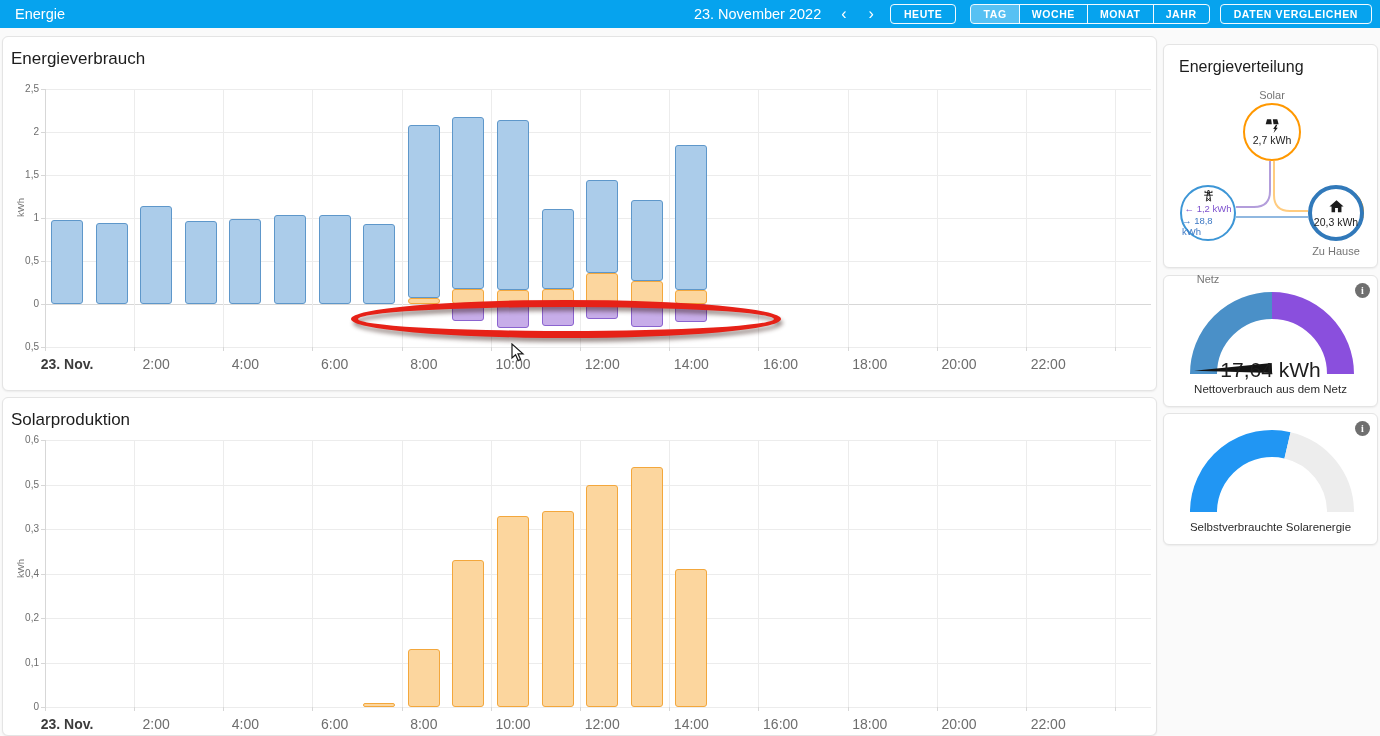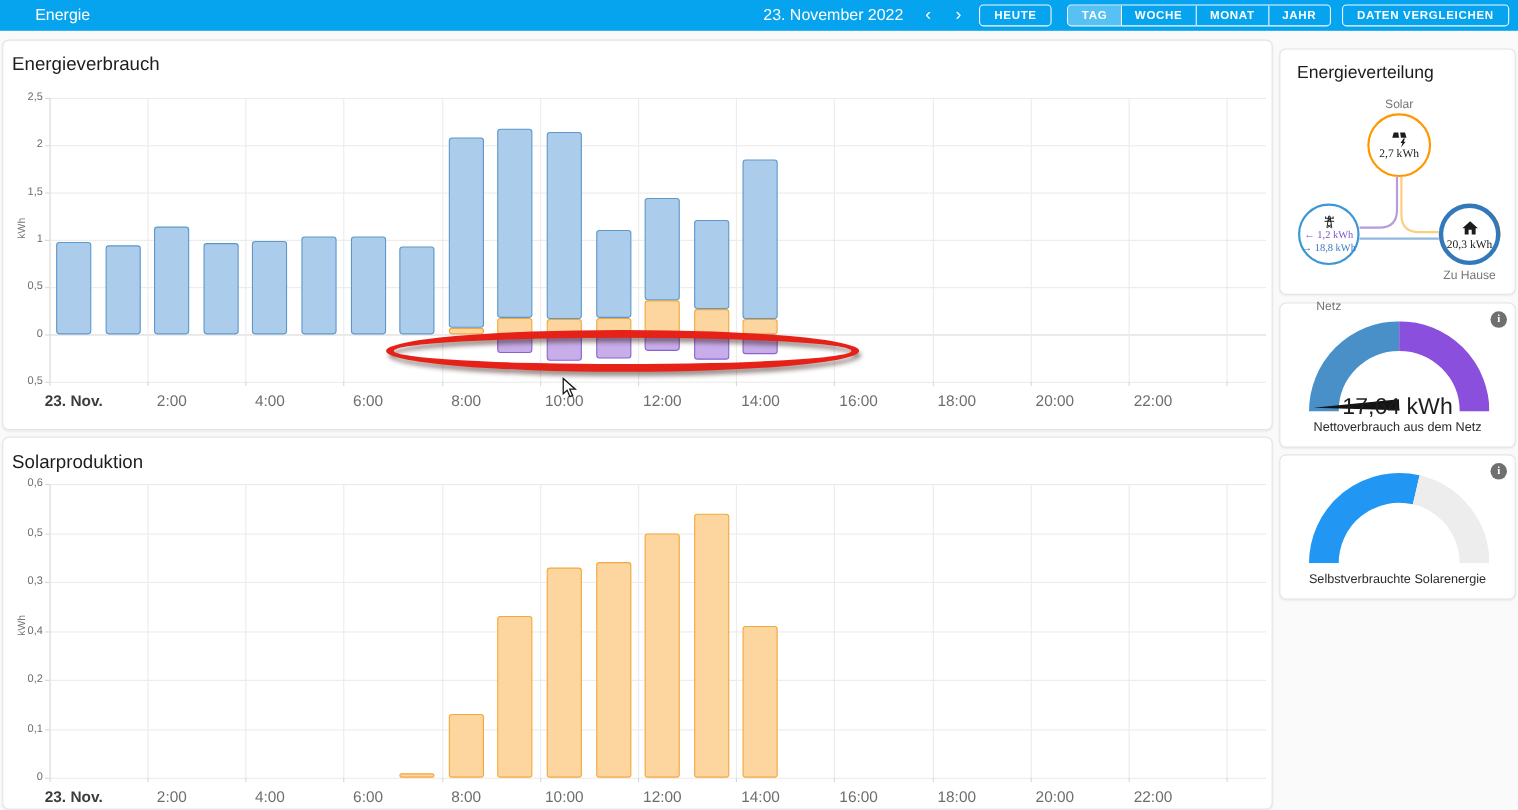--- a/index.html
+++ b/index.html
@@ -2,21 +2,21 @@
 <html><head>
 <meta charset="utf-8">
 <style>
   * { margin:0; padding:0; box-sizing:border-box; }
   html,body { width:1380px; height:736px; overflow:hidden; background:#fafafa;
               font-family:"Liberation Sans", sans-serif; }
 
   
   .app-header { position:absolute; left:0; top:0; width:1380px; height:28px;
     background:#06a3ee; display:flex; align-items:center; padding:0 8px; color:#fff; }
-  .app-title { font-size:14.5px; margin-left:24px; }
+  .app-title { font-size:14.5px; margin-left:7px; }
   .spacer { flex:1; }
   .date-label { font-size:14.5px; margin-right:14px; }
   .chev { background:none; border:none; color:#fff; font-size:16px; line-height:1;
     cursor:pointer; padding:2px 6px; margin-right:10px; }
   .hbtn { background:transparent; border:1.5px solid rgba(255,255,255,.95); border-radius:4px;
     color:#fff; font-weight:700; font-size:10.5px; letter-spacing:.6px; padding:3px 13px;
     cursor:pointer; font-family:inherit; white-space:nowrap; }
   .seg-group { display:flex; border:1.5px solid rgba(255,255,255,.95); border-radius:4px;
     overflow:hidden; margin:0 10px; }
   .seg { color:#fff; font-weight:700; font-size:10.5px; letter-spacing:.6px; padding:3px 12px;
@@ -57,21 +57,21 @@
 
   
   .red-ellipse { position:absolute; left:348px; top:263px; width:430px; height:38px;
     border:7px solid #e62117; border-radius:50%;
     filter:drop-shadow(2px 4px 2px rgba(40,10,5,.45)); pointer-events:none; }
   .mouse-cursor { position:absolute; left:508px; top:306px; pointer-events:none; }
 
   
   .dist-svg { position:absolute; left:0; top:0; }
   .node { position:absolute; background:#fff; border-radius:50%; display:flex;
-    flex-direction:column; align-items:center; justify-content:center; z-index:2;font-family:Liberation Serif, serif; }
+    flex-direction:column; align-items:center; justify-content:center; z-index:2; }
   #node-solar { left:79px; top:58px;  width:58px; height:58px; border:2px solid #ff9800; }
   #node-grid  { left:16px; top:140px; width:56px; height:56px; border:2px solid #3d96d6; }
   #node-home  { left:144px;top:140px; width:56px; height:56px; border:4px solid #3179ba; }
   .node-value { font-size:10.5px; color:#212121; margin-top:1px; }
   .flow-out { font-size:9.5px; color:#7e52ce; line-height:1.2; }
   .flow-in  { font-size:9.5px; color:#3d79c4; line-height:1.2; }
   .node-label { position:absolute; font-size:11px; color:#757575; text-align:center; z-index:2; }
   #label-solar { left:78px;  top:44px;  width:60px; }
   #label-grid  { left:14px;  top:200px; width:60px;margin-top:28px; }
   #label-home  { left:132px; top:200px; width:80px; }

